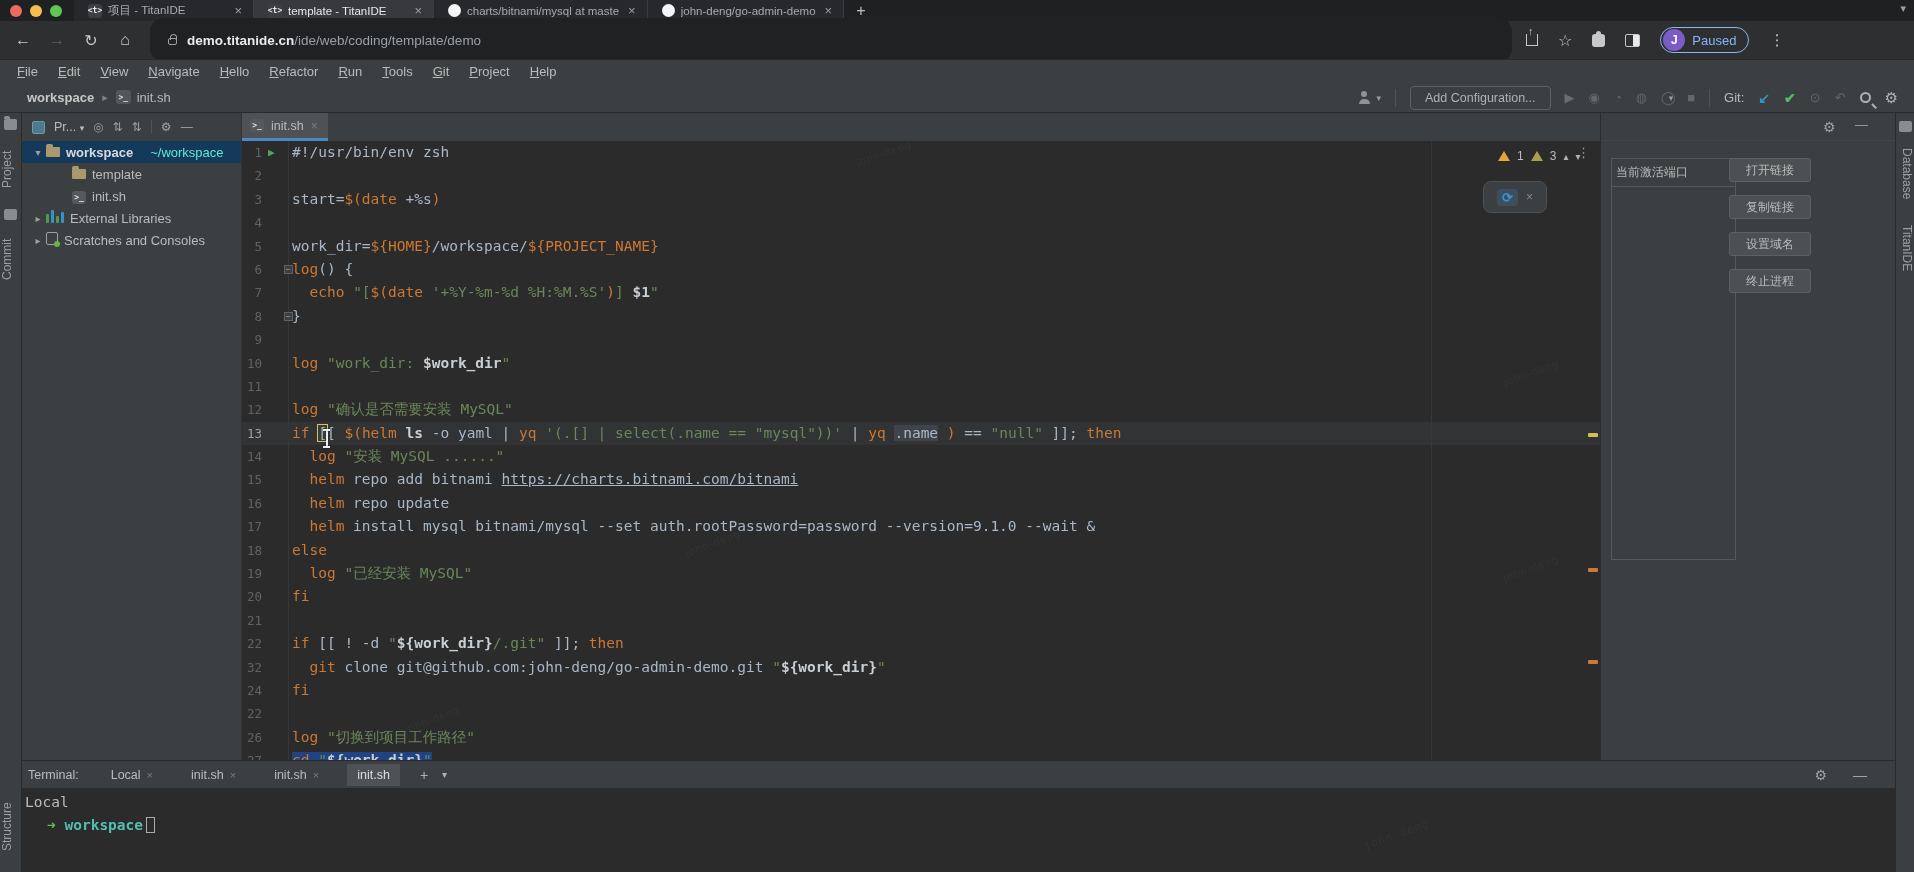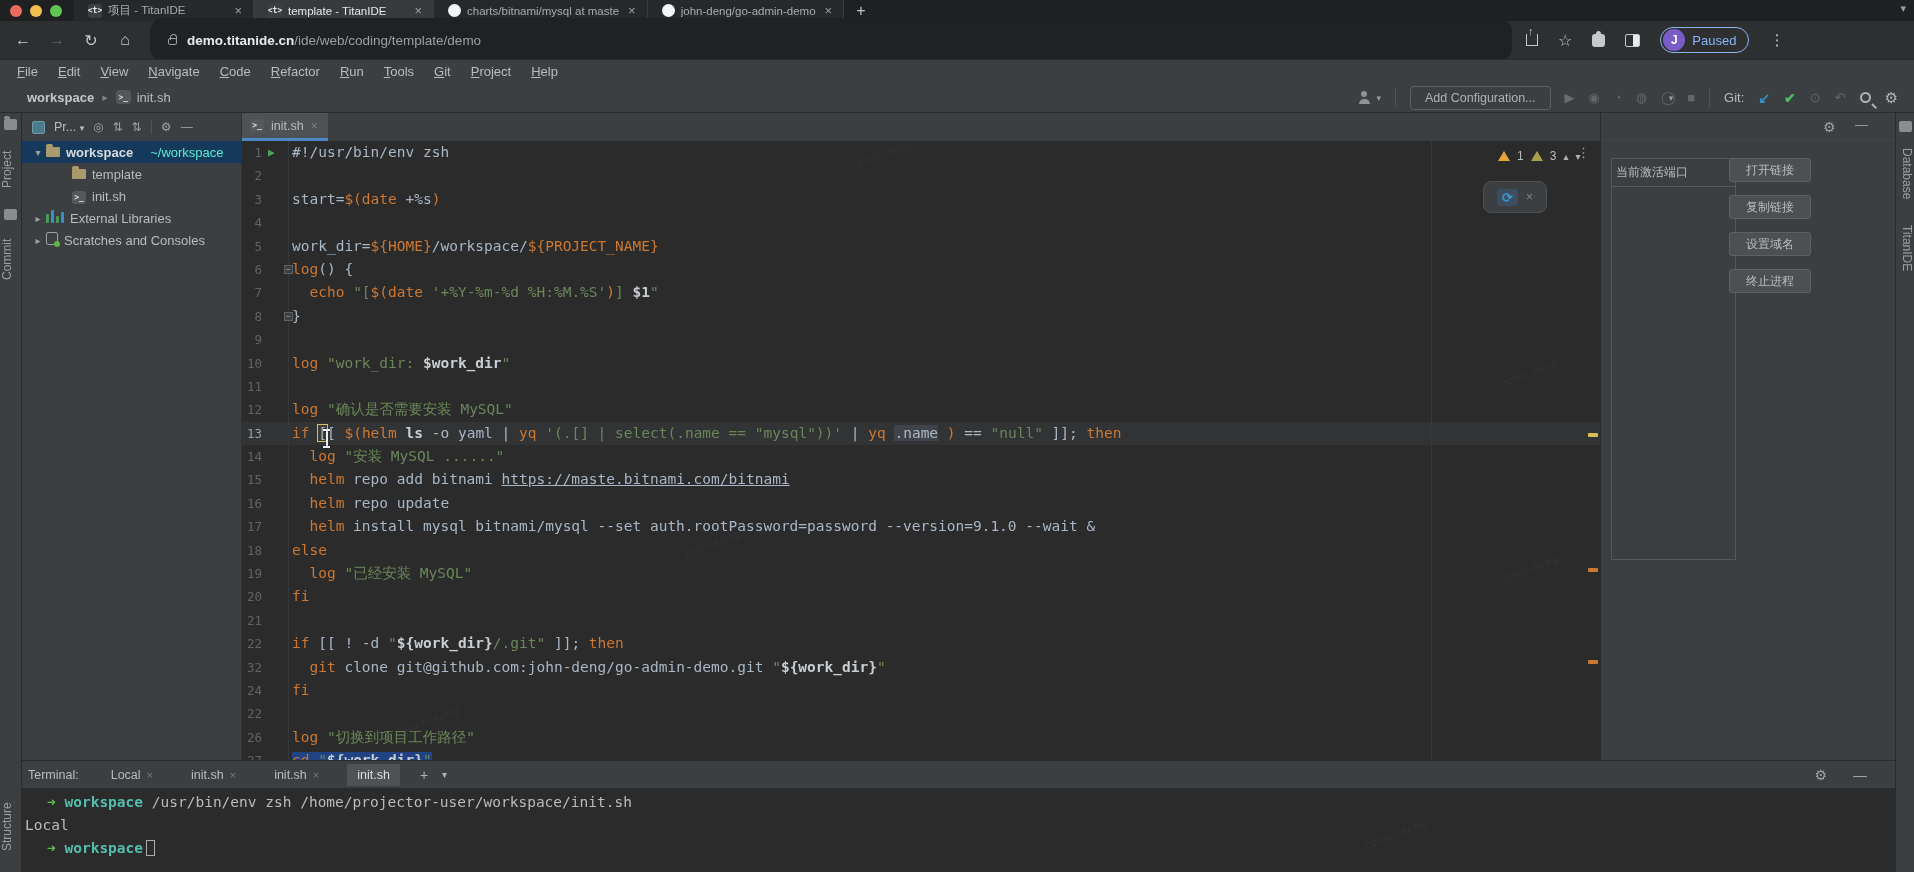--- a/index.html
+++ b/index.html
@@ -216,21 +216,21 @@
       </span>
       <span class="ic-dots">⋮</span>
     </div>
   </div>
 
   <div id="menubar">
       <span class="menu-item">File</span>
       <span class="menu-item">Edit</span>
       <span class="menu-item">View</span>
       <span class="menu-item">Navigate</span>
-      <span class="menu-item">Code</span>
+      <span class="menu-item">Hello</span>
       <span class="menu-item">Refactor</span>
       <span class="menu-item">Run</span>
       <span class="menu-item">Tools</span>
       <span class="menu-item">Git</span>
       <span class="menu-item">Project</span>
       <span class="menu-item">Help</span>
     </div>
 
   <div id="crumbrow">
     <span class="crumb-ws">workspace</span>
@@ -340,21 +340,21 @@
         <div class="code-line"><span class="g-num">5</span><span class="g-ic"></span><span class="ctext"><span class="tk-d">work_dir=</span><span class="tk-o">${HOME}</span><span class="tk-d">/workspace/</span><span class="tk-o">${PROJECT_NAME}</span></span></div>
         <div class="code-line"><span class="g-num">6</span><span class="g-ic"><span class="fold-box">−</span></span><span class="ctext"><span class="tk-o">log</span><span class="tk-d">() {</span></span></div>
         <div class="code-line"><span class="g-num">7</span><span class="g-ic"></span><span class="ctext"><span class="tk-d">  </span><span class="tk-o">echo</span><span class="tk-d"> </span><span class="tk-s">"[</span><span class="tk-o">$(</span><span class="tk-o">date</span><span class="tk-d"> </span><span class="tk-s">'+%Y-%m-%d %H:%M.%S'</span><span class="tk-o">)</span><span class="tk-s">] </span><span class="tk-b">$1</span><span class="tk-s">"</span></span></div>
         <div class="code-line"><span class="g-num">8</span><span class="g-ic"><span class="fold-box">−</span></span><span class="ctext"><span class="tk-d">}</span></span></div>
         <div class="code-line"><span class="g-num">9</span><span class="g-ic"></span><span class="ctext"> </span></div>
         <div class="code-line"><span class="g-num">10</span><span class="g-ic"></span><span class="ctext"><span class="tk-o">log</span><span class="tk-d"> </span><span class="tk-s">"work_dir: </span><span class="tk-b">$work_dir</span><span class="tk-s">"</span></span></div>
         <div class="code-line"><span class="g-num">11</span><span class="g-ic"></span><span class="ctext"> </span></div>
         <div class="code-line"><span class="g-num">12</span><span class="g-ic"></span><span class="ctext"><span class="tk-o">log</span><span class="tk-d"> </span><span class="tk-s">"确认是否需要安装 MySQL"</span></span></div>
         <div class="code-line caret"><span class="g-num">13</span><span class="g-ic"></span><span class="ctext"><span class="tk-o">if</span><span class="tk-d"> </span><span class="tk-x">[</span><span class="tk-d">[ </span><span class="tk-o">$(</span><span class="tk-o">helm</span><span class="tk-d"> </span><span class="tk-b">ls</span><span class="tk-d"> -o yaml | </span><span class="tk-o">yq</span><span class="tk-d"> </span><span class="tk-s">'(.[] | select(.name == "mysql"))'</span><span class="tk-d"> | </span><span class="tk-o">yq</span><span class="tk-d"> </span><span class="tk-h">.name</span><span class="tk-d"> </span><span class="tk-o">)</span><span class="tk-d"> == </span><span class="tk-s">"null"</span><span class="tk-d"> ]]; </span><span class="tk-o">then</span></span></div>
         <div class="code-line"><span class="g-num">14</span><span class="g-ic"></span><span class="ctext"><span class="tk-d">  </span><span class="tk-o">log</span><span class="tk-d"> </span><span class="tk-s">"安装 MySQL ......"</span></span></div>
-        <div class="code-line"><span class="g-num">15</span><span class="g-ic"></span><span class="ctext"><span class="tk-d">  </span><span class="tk-o">helm</span><span class="tk-d"> repo add bitnami </span><span class="tk-u">https://maste.bitnami.com/bitnami</span></span></div>
+        <div class="code-line"><span class="g-num">15</span><span class="g-ic"></span><span class="ctext"><span class="tk-d">  </span><span class="tk-o">helm</span><span class="tk-d"> repo add bitnami </span><span class="tk-u">https://charts.bitnami.com/bitnami</span></span></div>
         <div class="code-line"><span class="g-num">16</span><span class="g-ic"></span><span class="ctext"><span class="tk-d">  </span><span class="tk-o">helm</span><span class="tk-d"> repo update</span></span></div>
         <div class="code-line"><span class="g-num">17</span><span class="g-ic"></span><span class="ctext"><span class="tk-d">  </span><span class="tk-o">helm</span><span class="tk-d"> install mysql bitnami/mysql --set auth.rootPassword=password --version=9.1.0 --wait &amp;</span></span></div>
         <div class="code-line"><span class="g-num">18</span><span class="g-ic"></span><span class="ctext"><span class="tk-o">else</span></span></div>
         <div class="code-line"><span class="g-num">19</span><span class="g-ic"></span><span class="ctext"><span class="tk-d">  </span><span class="tk-o">log</span><span class="tk-d"> </span><span class="tk-s">"已经安装 MySQL"</span></span></div>
         <div class="code-line"><span class="g-num">20</span><span class="g-ic"></span><span class="ctext"><span class="tk-o">fi</span></span></div>
         <div class="code-line"><span class="g-num">21</span><span class="g-ic"></span><span class="ctext"> </span></div>
         <div class="code-line"><span class="g-num">22</span><span class="g-ic"></span><span class="ctext"><span class="tk-o">if</span><span class="tk-d"> [[ ! -d </span><span class="tk-s">"</span><span class="tk-b">${work_dir}</span><span class="tk-s">/.git"</span><span class="tk-d"> ]]; </span><span class="tk-o">then</span></span></div>
         <div class="code-line"><span class="g-num">32</span><span class="g-ic"></span><span class="ctext"><span class="tk-d">  </span><span class="tk-o">git</span><span class="tk-d"> clone git@github.com:john-deng/go-admin-demo.git </span><span class="tk-s">"</span><span class="tk-b">${work_dir}</span><span class="tk-s">"</span></span></div>
         <div class="code-line"><span class="g-num">24</span><span class="g-ic"></span><span class="ctext"><span class="tk-o">fi</span></span></div>
         <div class="code-line"><span class="g-num">22</span><span class="g-ic"></span><span class="ctext"> </span></div>
@@ -428,19 +428,18 @@
         </span>
       <span class="term-plus">+</span>
       <span class="term-chev">▾</span>
       <span id="term-icons">
         <span>⚙</span>
         <span>—</span>
       </span>
     </div>
     <div id="term-body">
       <span class="watermark" style="left:1340px;top:40px">john-deng</span>
-    <div class="tline"><span class="t-arrow">➜ </span><span class="t-dir">workspace</span><span> /usr/bin/env zsh /home/projector-user/workspace/init.sh</span></div>
         <div class="tline"><span>Local</span></div>
         <div class="tline"><span class="t-arrow">➜ </span><span class="t-dir">workspace</span><span class="t-cursor"></span></div>
       </div>
   </div>
 
 </div>
 
 </body></html>

